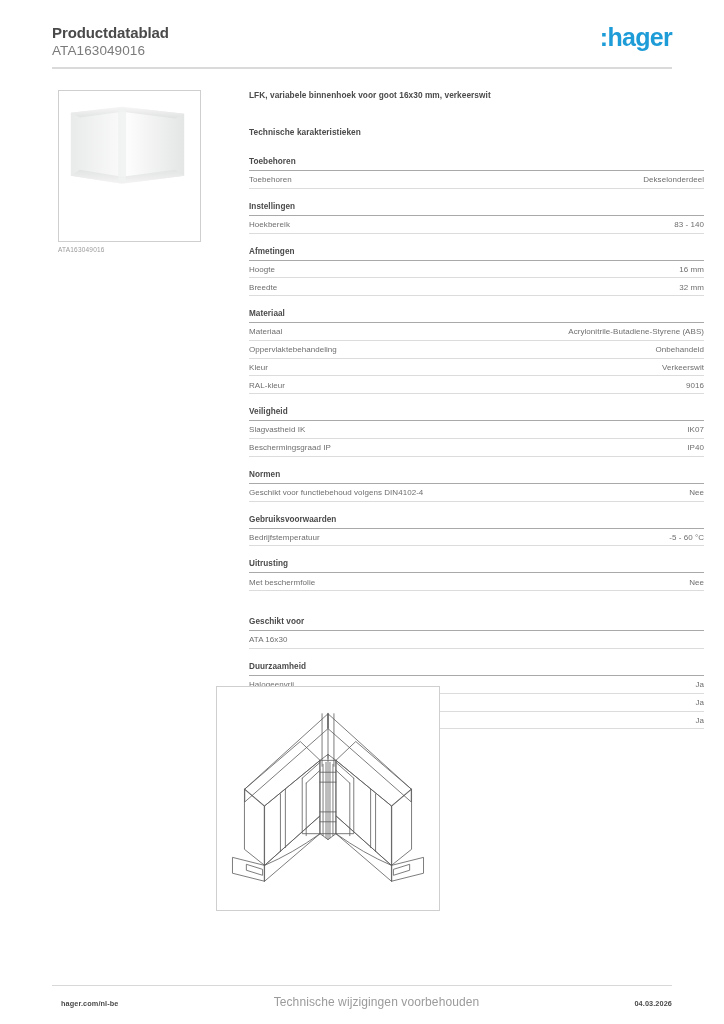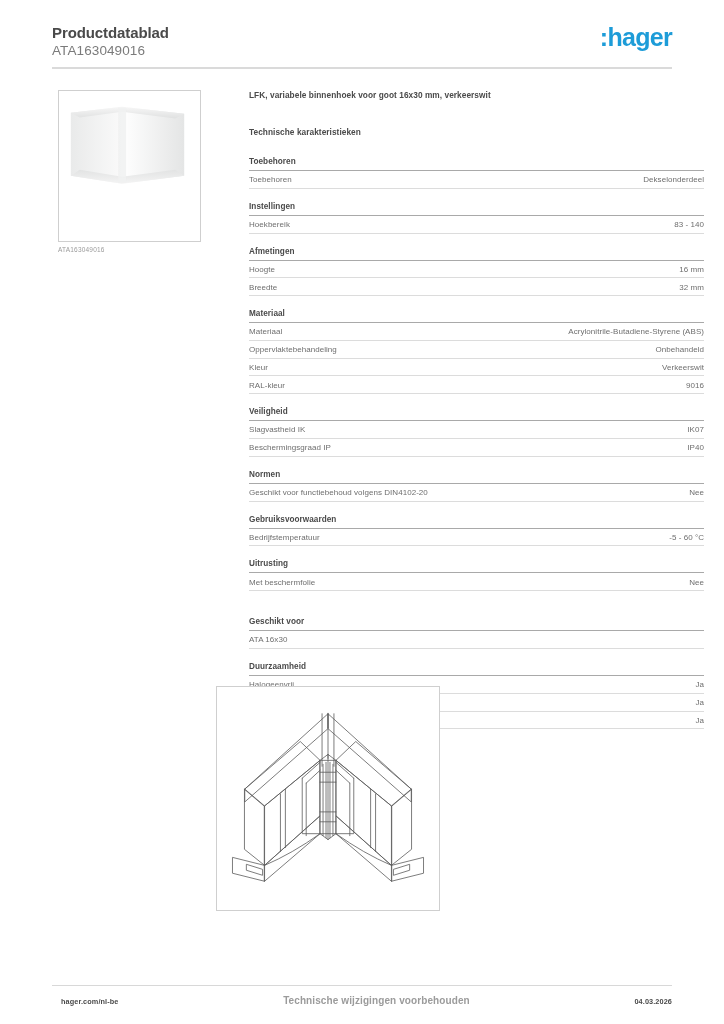--- a/index.html
+++ b/index.html
@@ -104,21 +104,21 @@
   
   .footer-rule {
     position: absolute; left: 52px; top: 985px; width: 620px;
     height: 1px; background: #d8d8d8;
   }
   .footer {
     position: absolute; left: 52px; top: 995px; width: 620px;
     display: flex; align-items: baseline; justify-content: space-between; padding-left: 9px;
   }
   .footer-left  { font-size: 7.3px; font-weight: bold; color: #4a4a4a; letter-spacing: 0.1px; }
-  .footer-center{ font-size: 10px; color: #9b9b9b; letter-spacing: 0.1px; font-weight: bold; }
+  .footer-center{ font-size: 12px; color: #9b9b9b; letter-spacing: 0.1px; }
   .footer-right { font-size: 7.3px; font-weight: bold; color: #4a4a4a; letter-spacing: 0.1px; }
 </style>
 </head>
 <body>
 
 <div class="page">
 
   <div class="header">
     <div>
       <div class="doc-title">Productdatablad</div>
@@ -213,21 +213,21 @@
             <span class="v">IK07</span>
           </div>
           <div class="spec-row">
             <span class="k">Beschermingsgraad IP</span>
             <span class="v">IP40</span>
           </div>
         </div>
         <div class="spec-group">
           <div class="group-title">Normen</div>
           <div class="spec-row">
-            <span class="k">Geschikt voor functiebehoud volgens DIN4102-20</span>
+            <span class="k">Geschikt voor functiebehoud volgens DIN4102-4</span>
             <span class="v">Nee</span>
           </div>
         </div>
         <div class="spec-group">
           <div class="group-title">Gebruiksvoorwaarden</div>
           <div class="spec-row">
             <span class="k">Bedrijfstemperatuur</span>
             <span class="v">-5 - 60 °C</span>
           </div>
         </div>

